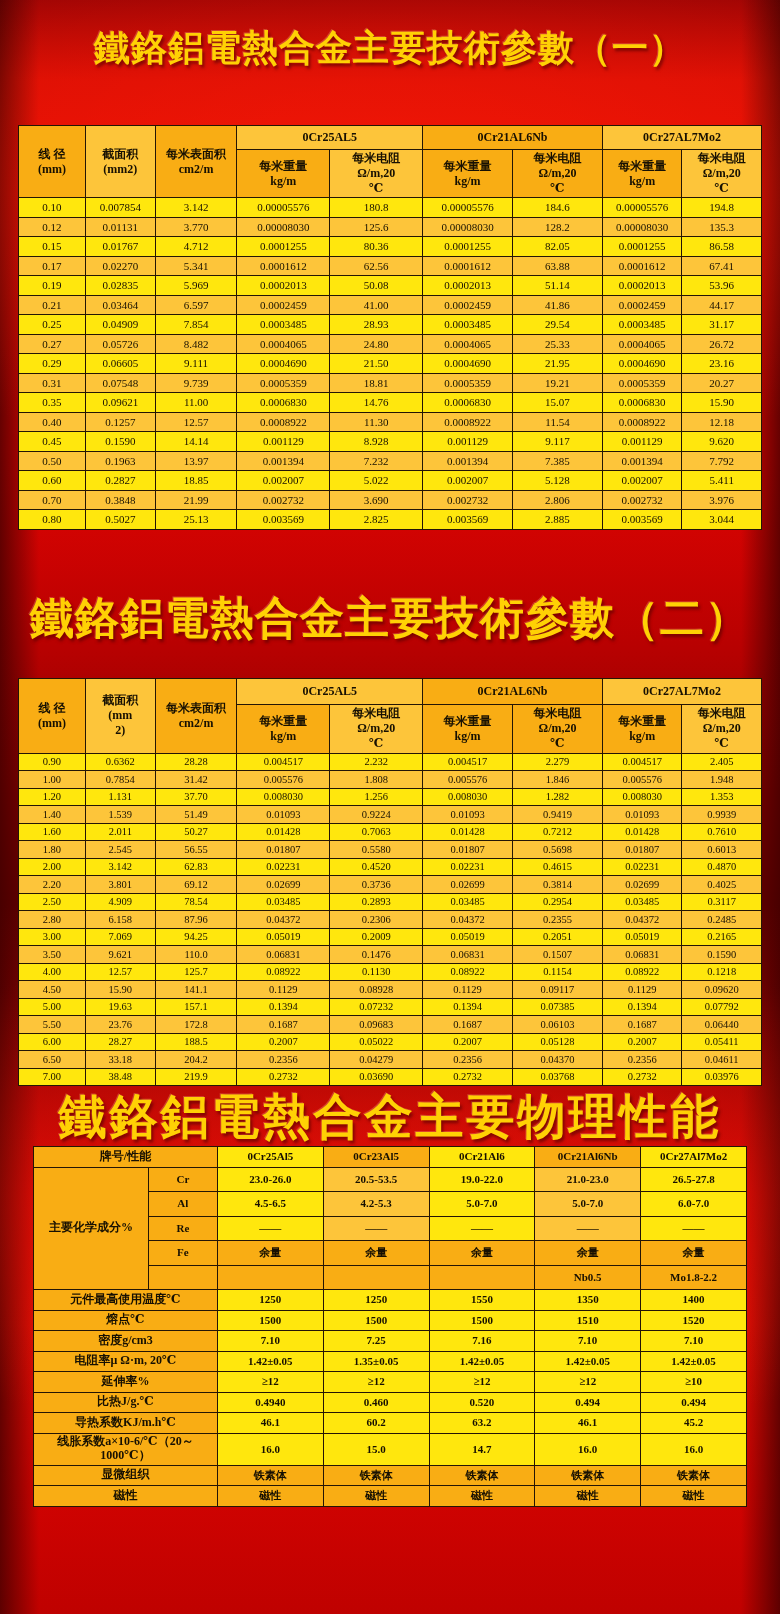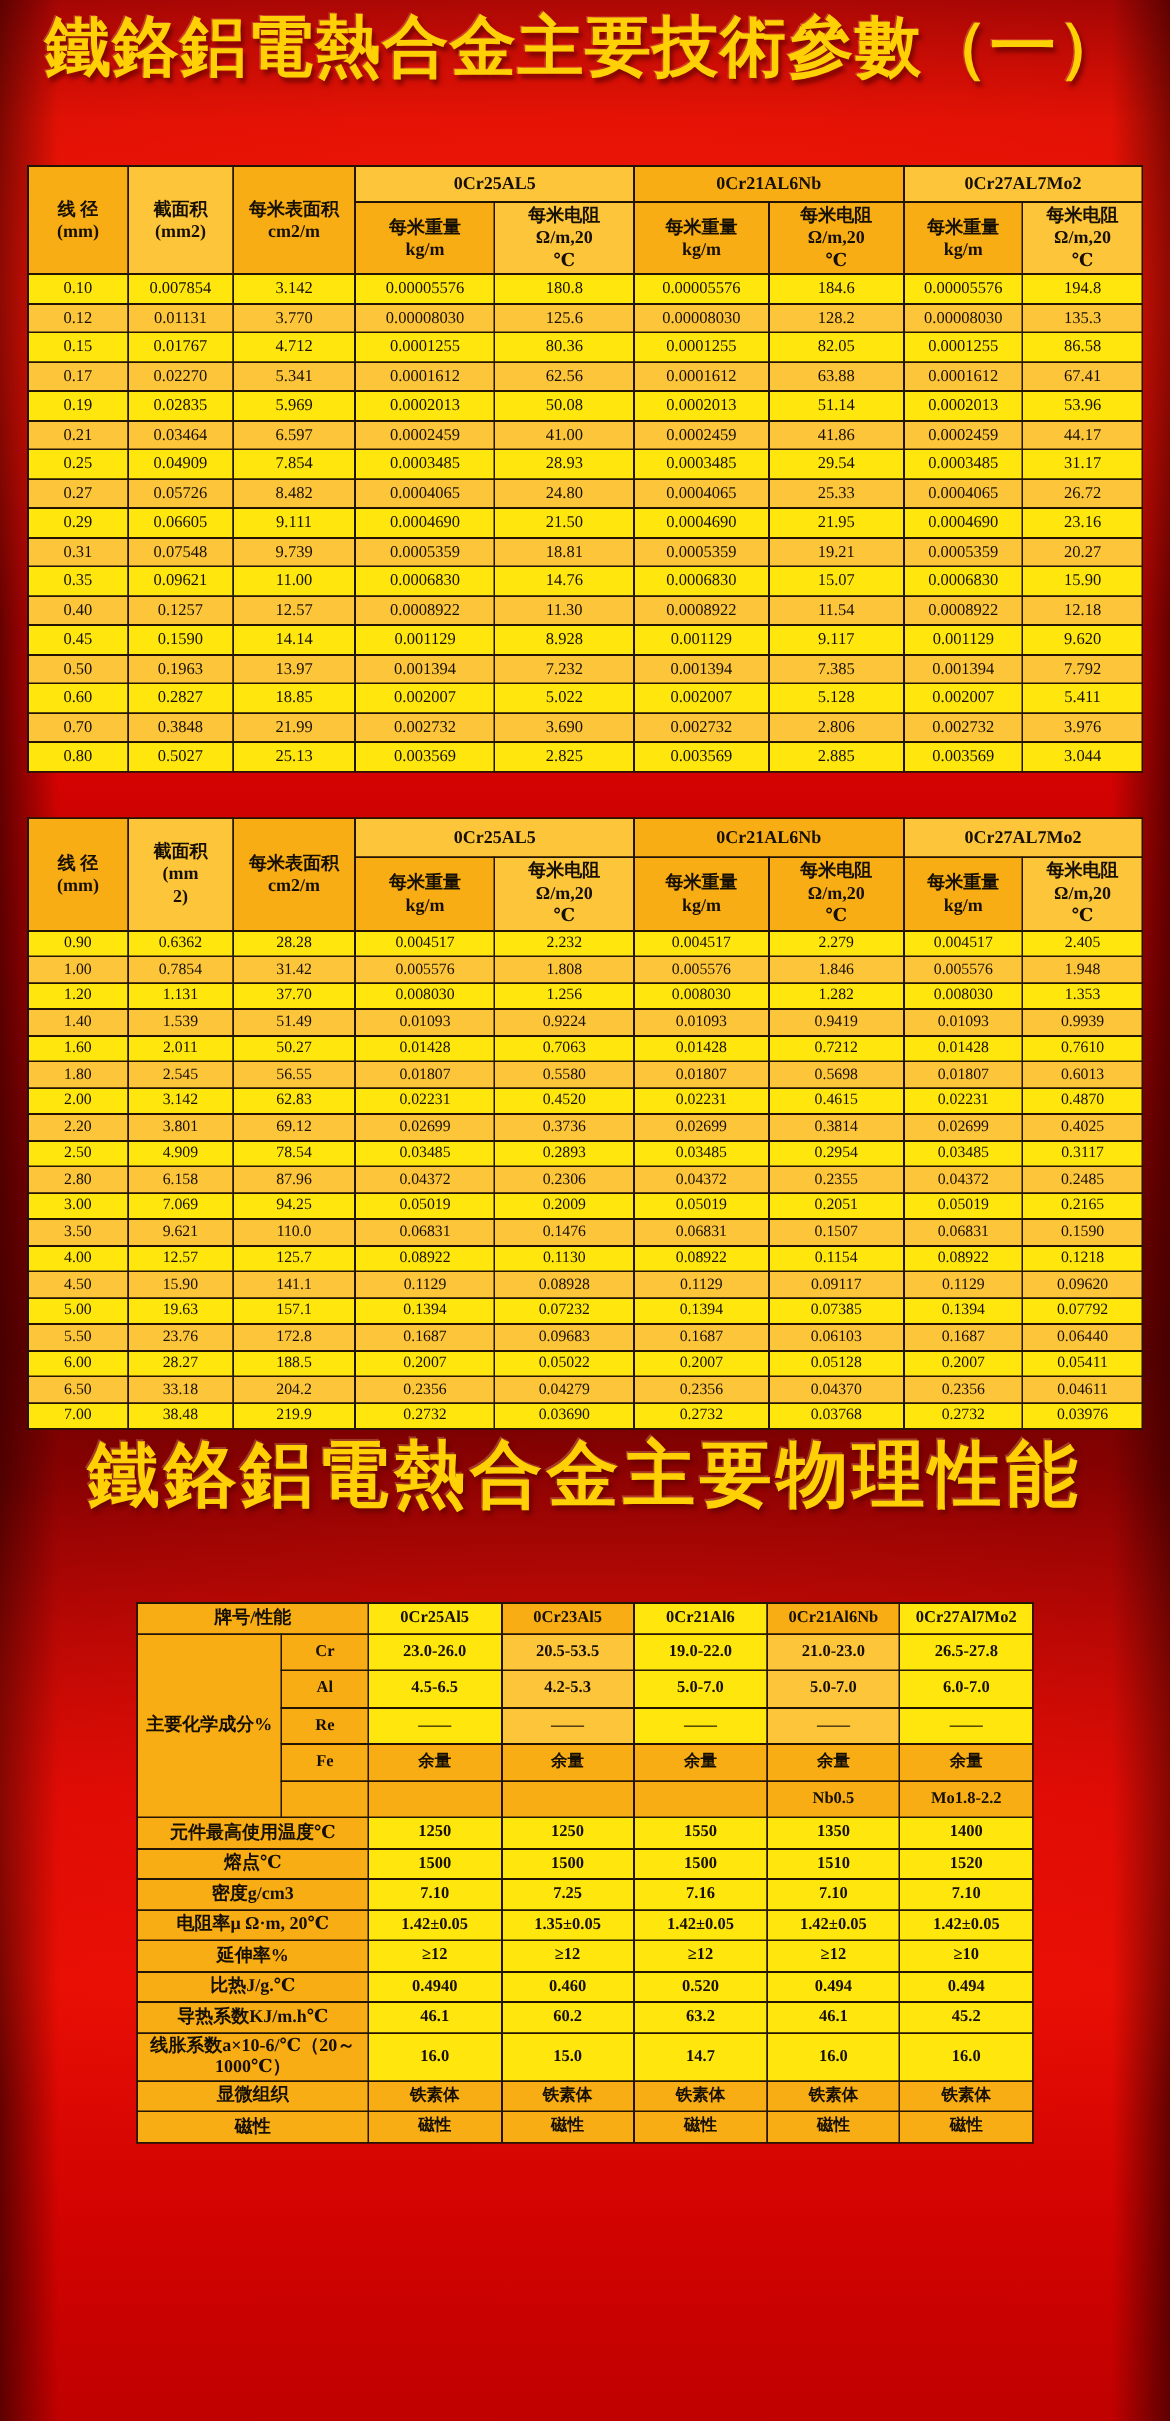--- a/index.html
+++ b/index.html
@@ -18,21 +18,21 @@
       radial-gradient(130% 20% at 50% 74%, rgba(255,26,8,.45), rgba(255,26,8,0) 75%),
       linear-gradient(90deg, rgba(60,0,0,.75) 0%, rgba(60,0,0,0) 5%, rgba(60,0,0,0) 95%, rgba(60,0,0,.75) 100%),
       linear-gradient(180deg, #9d0404 0%, #da0e04 5%, #e90e03 12%, #e20402 28%, #b80101 40%,
                       #8a0000 49%, #6e0000 56%, #9c0303 65%, #d40704 74%, #e50d04 82%, #d10301 92%, #bf0100 100%);
   }
   .title{
     margin:0;text-align:center;font-weight:bold;color:var(--titlegold);
     font-family:"DejaVu Serif","Liberation Serif",serif;
     text-shadow:2px 3px 3px rgba(90,0,0,.65), -1px -1px 0 rgba(255,235,150,.25);
   }
-  .title-1{padding-top:2px;font-size:44px;line-height:60px;letter-spacing:1px;}
+  .title-1{padding-top:17px;font-size:36px;line-height:60px;letter-spacing:1px;}
   .title-2{margin-top:58px;font-size:44px;line-height:60px;letter-spacing:1px;}
   .title-3{font-size:48px;line-height:60px;letter-spacing:3px;}
 
   table{border-collapse:collapse;table-layout:fixed;margin:0 auto;background:#201000;}
   th,td{border:1.5px solid var(--bd);text-align:center;vertical-align:middle;padding:0 1px;color:#171002;overflow:hidden;}
   .pre{white-space:pre-line;margin-left:12px;}
 
   
   .ptable{width:744px;}
   .ptable thead th{font-size:12px;font-weight:bold;line-height:1.25;}
@@ -45,21 +45,21 @@
   .t1 tbody td{height:18.5px;font-size:11px;}
   .t2 tbody td{height:16.5px;font-size:10.5px;}
   .ptable tbody tr:nth-child(odd) td{background:var(--yellow);}
   .ptable tbody tr:nth-child(even) td{background:var(--gold);}
   .ptable tbody td:first-child{background:var(--orange);}
   .co{background:var(--orange);}
   .cg{background:var(--gold);}
   .cy{background:var(--yellow);}
 
   
-  .phys{width:598px;margin-top:55px;}
+  .phys{width:714px;}
   .phys td{font-weight:bold;font-size:11px;height:19.5px;line-height:1.15;}
   .phys td.lab{font-size:12px;}
   .phys tr.r-chem td{height:23.5px;}
   .phys tr.r-tall td{height:31px;}
 </style>
 </head>
 <body>
 
 <div class="page">
 
@@ -291,20 +291,21 @@
           <td>0.003569</td>
           <td>2.825</td>
           <td>0.003569</td>
           <td>2.885</td>
           <td>0.003569</td>
           <td>3.044</td>
         </tr>
       </tbody>
   </table>
 
+  <h1 class="title title-2">鐵鉻鋁電熱合金主要技術參數（二）</h1>
 
   <table class="ptable t2">
     <colgroup>
       <col style="width:9%">
         <col style="width:9.4%">
         <col style="width:11%">
       <col style="width:12.5%">
         <col style="width:12.5%">
         <col style="width:12.1%">
       <col style="width:12.1%">

